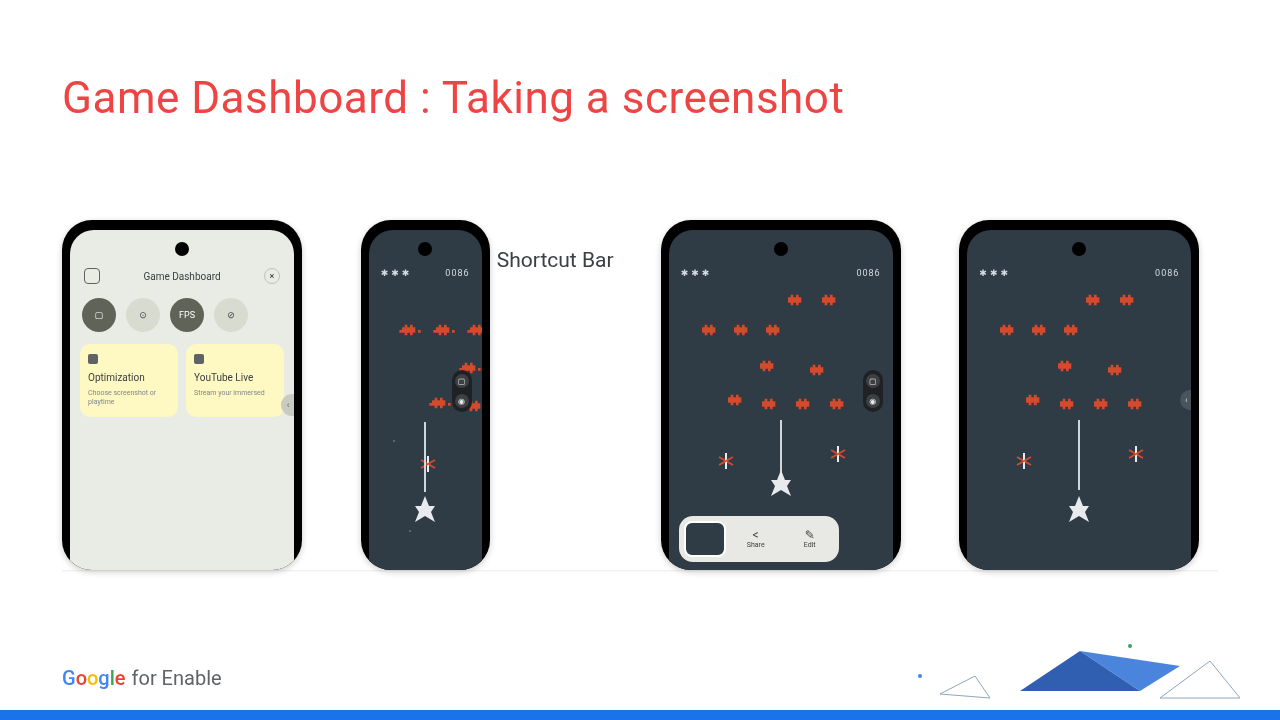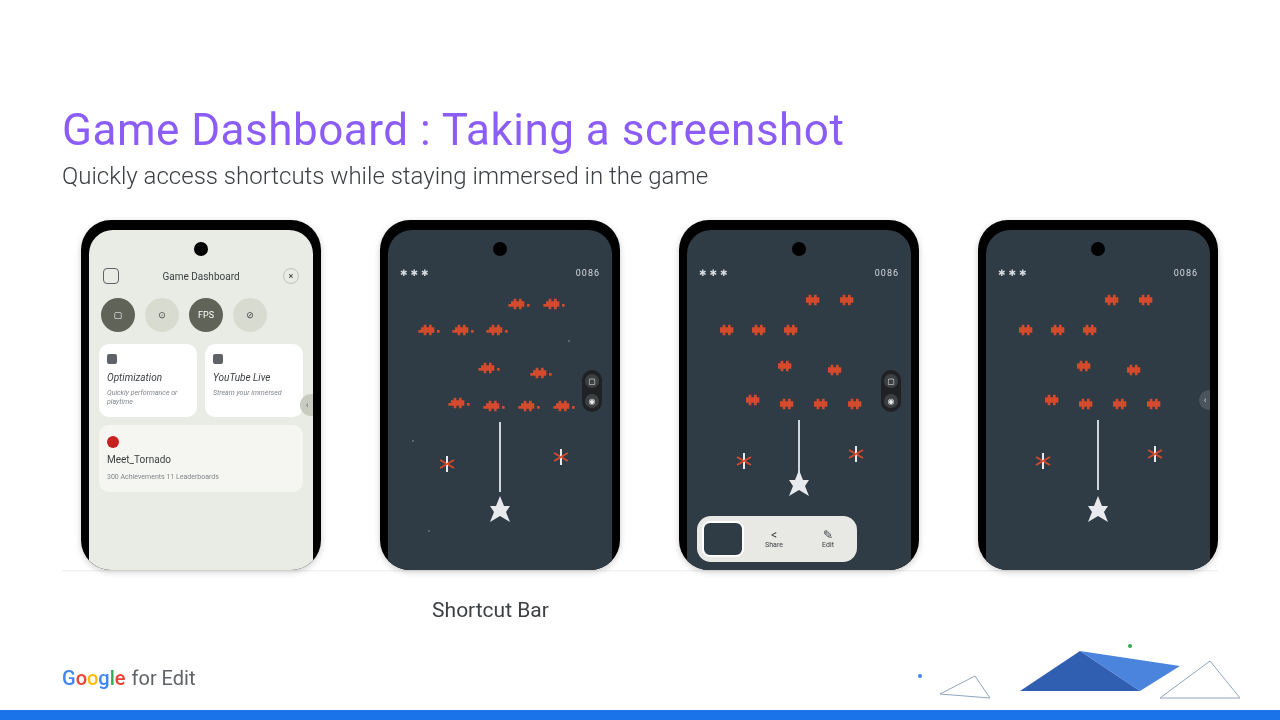--- a/index.html
+++ b/index.html
@@ -8,29 +8,29 @@
     height: 720px;
     font-family: -apple-system, "Segoe UI", Roboto, Arial, sans-serif;
     background: #fff;
     position: relative;
     overflow: hidden;
     color: #202124;
   }
 
   
   .heading { position: absolute; left: 62px; top: 72px; }
-  .heading h1 { font-size: 44px; font-weight: 400; letter-spacing: .5px; color: #8b5cf6; margin-top: 32px; }
+  .heading h1 { font-size: 44px; font-weight: 400; letter-spacing: .5px; color: #ef4444; }
   .heading p  { font-size: 24px; font-weight: 300; color: #3c4043; margin-top: 6px; }
 
   
   .row {
     position: absolute; left: 62px; right: 62px; top: 220px;
     display: flex; justify-content: space-between; gap: 40px;
   }
-  .col { width: 260px; display: flex; flex-direction: column; align-items: flex-end; }
+  .col { width: 260px; display: flex; align-items: flex-start; }
 
   .phone {
     width: 240px; height: 350px;
     background: #000; border-radius: 30px;
     padding: 10px 8px 0 8px;
     position: relative; overflow: hidden;
     box-shadow: 0 2px 6px rgba(0,0,0,.2);
   }
 
   .phone .notch {
@@ -47,21 +47,21 @@
   
   .screen.light { background:#e9ece5; color:#202124; padding:38px 10px 0; font-size:10px; }
   .dash-hdr { display:flex; align-items:center; justify-content:space-between; padding:0 4px; }
   .dash-hdr .ico { width:16px;height:16px;border:1px solid #5f6368;border-radius:4px; }
   .dash-title { font-size:10px; color:#3c4043; }
   .dash-close { width:16px;height:16px;border-radius:50%;border:1px solid #bdc1b7;display:flex;align-items:center;justify-content:center;font-size:9px; }
   .chips { display:flex; gap:10px; margin:14px 0 12px; padding:0 2px; }
   .chip { width:34px; height:34px; border-radius:50%; background:#d8dcd0; display:flex;align-items:center;justify-content:center; font-size:9px; color:#3c4043;}
   .chip.active { background:#5f6358; color:#fff; }
   .cards { display:flex; gap:8px; margin-bottom:8px; }
-  .card { flex:1; background:#ffffff; border-radius:10px; padding:10px 8px;font-style:italic; }
+  .card { flex:1; background:#fef9c3; border-radius:10px; padding:10px 8px; }
   .card .ic { width:10px;height:10px;background:#5f6368;border-radius:2px;display:block;margin-bottom:8px;}
   .card .t  { font-size:10px; color:#3c4043; margin-bottom:6px; }
   .card .s  { font-size:7px; color:#80868b; line-height:1.3; }
   .card2 { background:#f5f6f1; border-radius:10px; padding:10px 8px; }
   .card2 .avatar{width:12px;height:12px;border-radius:50%;background:#c5221f;display:inline-block;margin-right:4px;vertical-align:middle;}
   .card2 .name{font-size:10px;color:#3c4043;margin-top:6px;}
   .card2 .s{font-size:7px;color:#80868b;margin-top:8px;line-height:1.3;}
   .side-arrow {
     position:absolute; right:-1px; top:164px; width:14px;height:22px;
     background:#c8ccc0; border-radius:11px 0 0 11px;
@@ -123,21 +123,20 @@
   .deco svg{width:100%;height:100%;}
 
   
   .shadowline{position:absolute;left:62px;right:62px;top:570px;height:2px;background:linear-gradient(#00000014,transparent);}
 </style>
 </head>
 <body>
 
 <div class="heading">
   <h1>Game Dashboard : Taking a screenshot</h1>
-  <p>Quickly access shortcuts while staying immersed in the game</p>
 </div>
 
 <div class="row">
 
   <div class="col">
     <div class="phone">
       <div class="notch"></div>
 
       <div class="screen light">
         <div class="dash-hdr">
@@ -148,32 +147,27 @@
         <div class="chips">
           <div class="chip active">▢</div>
           <div class="chip">⊙</div>
           <div class="chip active">FPS</div>
           <div class="chip">⊘</div>
         </div>
         <div class="cards">
           <div class="card">
             <span class="ic"></span>
             <div class="t">Optimization</div>
-            <div class="s">Quickly performance or playtime</div>
+            <div class="s">Choose screenshot or playtime</div>
           </div>
           <div class="card">
             <span class="ic"></span>
             <div class="t">YouTube Live</div>
             <div class="s">Stream your immersed</div>
           </div>
-        </div>
-        <div class="card2">
-          <span class="avatar"></span>
-          <div class="name">Meet_Tornado</div>
-          <div class="s">300 Achievements  11 Leaderboards</div>
         </div>
         <div class="side-arrow">‹</div>
       </div>
     </div>
   </div>
 
   <div class="col">
     <div class="phone">
       <div class="notch"></div>
 
@@ -371,21 +365,21 @@
   </div>
 
 </div>
 
 <div class="shadowline"></div>
 
 <div class="footer">
   <span class="glogo">
     <span class="gc1">G</span><span class="gc2">o</span><span class="gc3">o</span><span class="gc4">g</span><span class="gc5">l</span><span class="gc6">e</span>
   </span>
-  <span> for Edit</span>
+  <span> for Enable</span>
 </div>
 
 <div class="deco">
   <svg viewBox="0 0 360 70">
     <polygon points="140,55 200,15 260,55" fill="#1a4da8" opacity=".9"></polygon>
     <polygon points="200,15 260,55 300,30" fill="#2b6fd6" opacity=".85"></polygon>
     <polygon points="280,62 330,25 360,62" fill="none" stroke="#8ea6bf" stroke-width="1"></polygon>
     <polygon points="60,58 95,40 110,62" fill="none" stroke="#8ea6bf" stroke-width="1"></polygon>
     <circle cx="40" cy="40" r="2" fill="#4285F4"></circle>
     <circle cx="250" cy="10" r="2" fill="#34A853"></circle>

